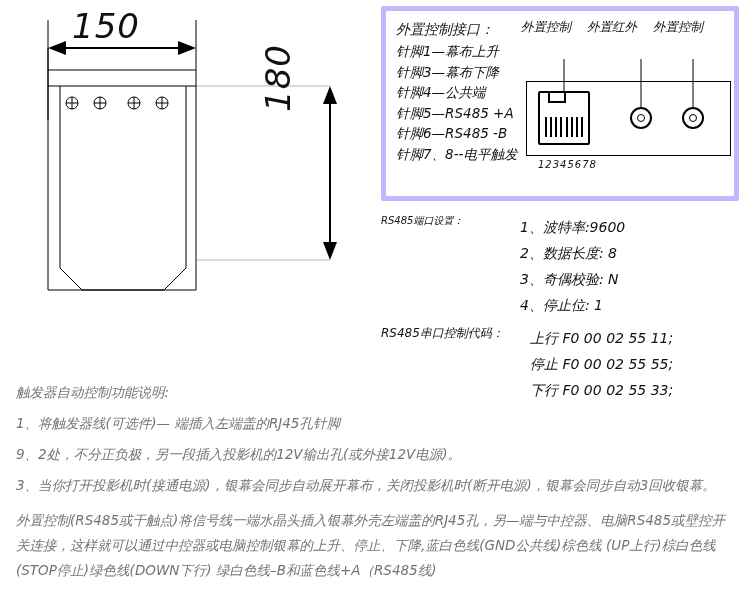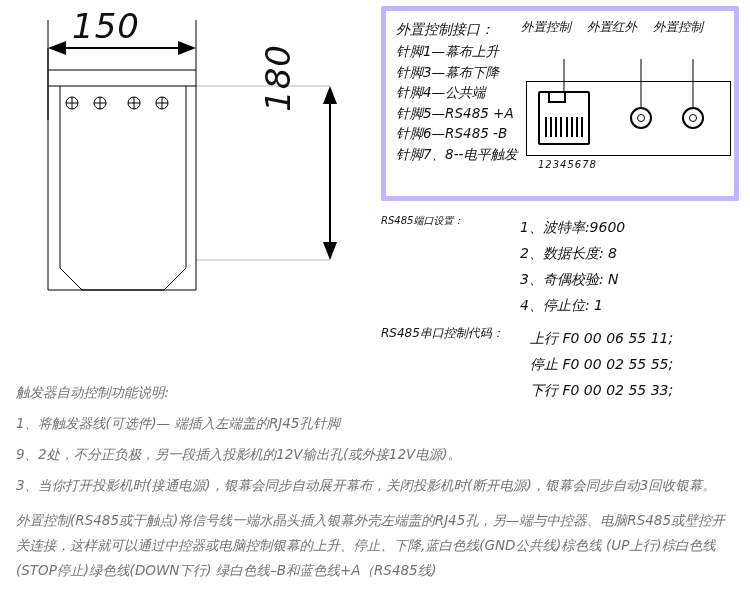--- a/index.html
+++ b/index.html
@@ -310,21 +310,21 @@
   <div class="rs485-settings-label">RS485端口设置：</div>
   <div class="rs485-settings-list">
     <div>1、波特率:9600</div>
     <div>2、数据长度: 8</div>
     <div>3、奇偶校验: N</div>
     <div>4、停止位: 1</div>
   </div>
 
   <div class="rs485-code-label">RS485串口控制代码：</div>
   <div class="rs485-code-list">
-    <div>上行 F0 00 06 55 11;</div>
+    <div>上行 F0 00 02 55 11;</div>
     <div>停止 F0 00 02 55 55;</div>
     <div>下行 F0 00 02 55 33;</div>
   </div>
 
   <div class="bottom">
     <p>触发器自动控制功能说明:</p>
     <p>1、将触发器线(可选件)— 端插入左端盖的RJ45孔针脚</p>
     <p>9、2处，不分正负极，另一段插入投影机的12V输出孔(或外接12V电源)。</p>
     <p>3、当你打开投影机时(接通电源)，银幕会同步自动展开幕布，关闭投影机时(断开电源)，银幕会同步自动3回收银幕。</p>
     <p class="para-long">外置控制(RS485或干触点)将信号线一端水晶头插入银幕外壳左端盖的RJ45孔，另—端与中控器、电脑RS485或壁控开关连接，这样就可以通过中控器或电脑控制银幕的上升、停止、下降,蓝白色线(GND公共线)棕色线 (UP上行)棕白色线(STOP停止)绿色线(DOWN下行) 绿白色线–B和蓝色线+A（RS485线)</p>

